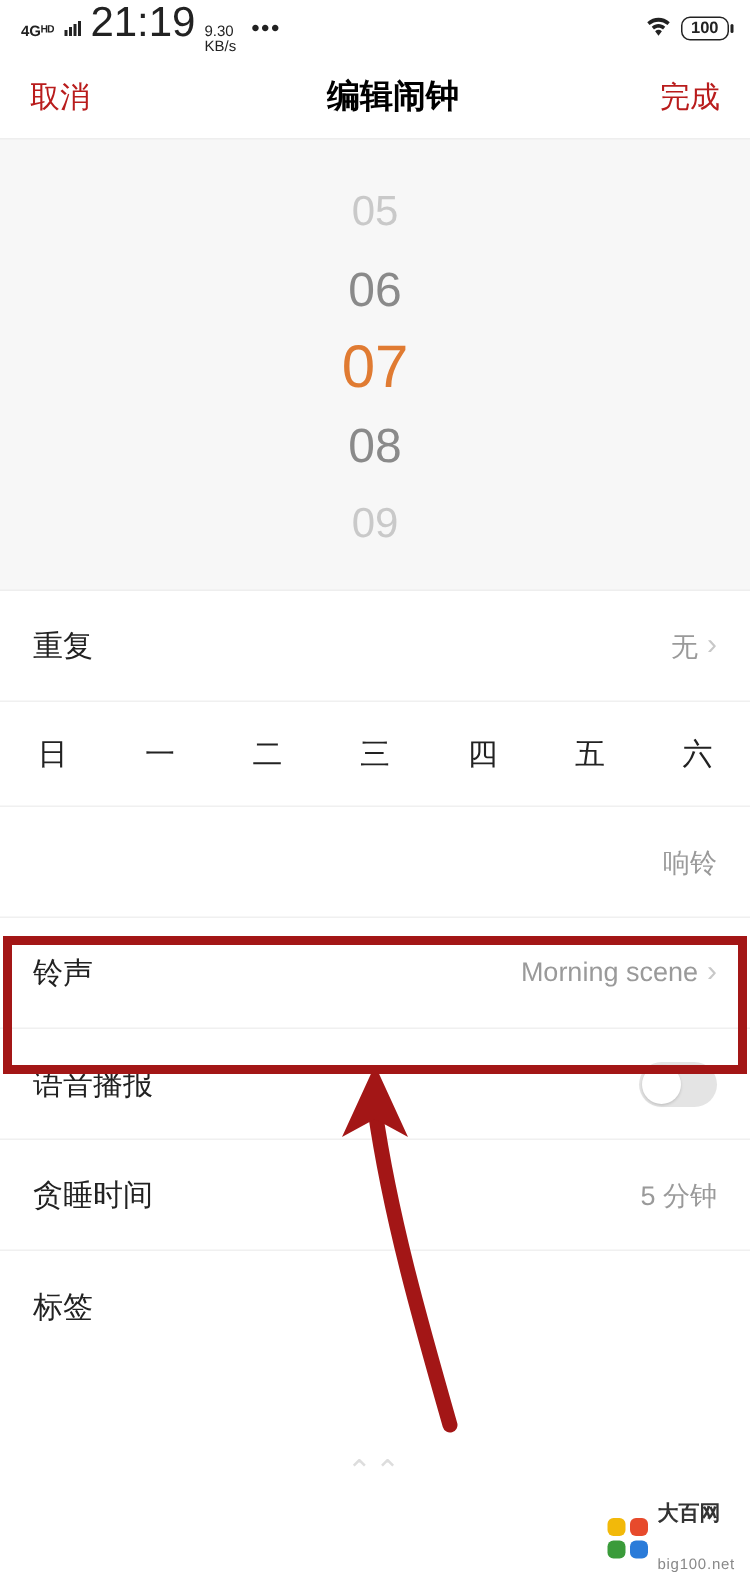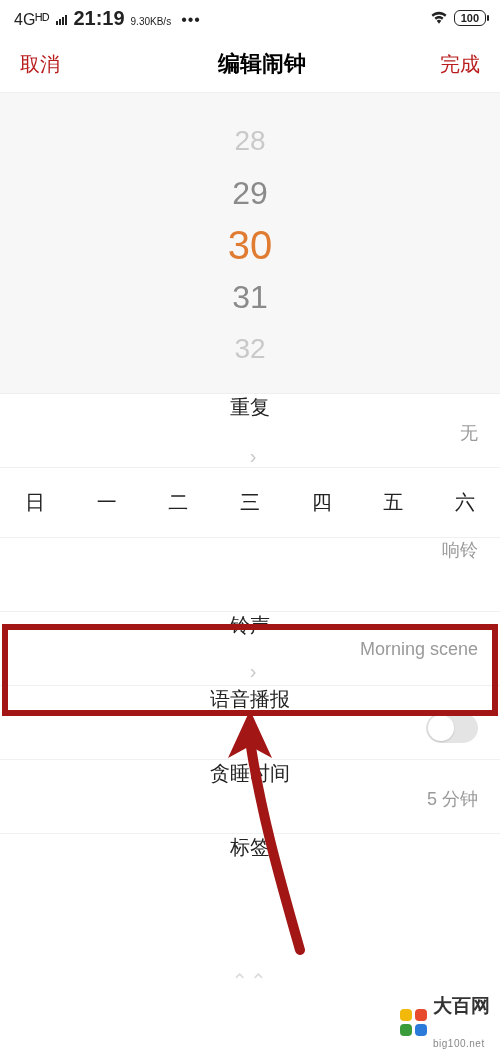--- a/index.html
+++ b/index.html
@@ -1,44 +1,44 @@
 <!DOCTYPE html>
 <html><head>
 <meta charset="utf-8">
 <style>
   * { margin: 0; padding: 0; box-sizing: border-box; }
   html, body { width: 500px; height: 1057px; font-family: -apple-system, "Helvetica Neue", Arial, sans-serif; background: #fff; position: relative; overflow: hidden; }
   .status-bar { height: 36px; display: flex; align-items: center; padding: 0 14px; font-size: 14px; color: #222; font-weight: 500; }
   .status-left { display: flex; align-items: baseline; gap: 6px; }
-  .net-badge { font-size: 16px; font-weight: 400; line-height: 10px; }
+  .net-badge { font-size: 10px; font-weight: 700; line-height: 10px; }
   .sig-bars { display: inline-flex; align-items: flex-end; gap: 1px; margin-left: 1px; }
   .sig-bars span { width: 2px; background: #222; display: inline-block; }
   .sig-bars span:nth-child(1){height:4px}.sig-bars span:nth-child(2){height:6px}
   .sig-bars span:nth-child(3){height:8px}.sig-bars span:nth-child(4){height:10px}
-  .clock { font-size: 20px; font-weight: 700; }
-  .kbs { font-size: 10px; line-height: 10px; display: inline-flex; flex-direction: row; }
+  .clock { font-size: 28px; font-weight: 400; }
+  .kbs { font-size: 10px; line-height: 10px; display: inline-flex; flex-direction: column; }
   .dots { font-size: 16px; letter-spacing: 1px; margin-left: 4px; }
-  .status-right { margin-left: auto; display: flex; align-items: center; gap: 6px; }
+  .status-right { margin-left: auto; display: flex; align-items: flex-end; gap: 6px; }
   .wifi-icon svg { width: 18px; height: 14px; }
   .batt { border: 1.5px solid #222; border-radius: 6px; padding: 1px 6px; font-size: 11px; font-weight: 600; position: relative; }
   .batt::after { content: ""; position: absolute; right: -4px; top: 4px; width: 2px; height: 6px; background: #222; border-radius: 1px; }
 
   .nav-bar { height: 56px; display: flex; align-items: center; justify-content: space-between; padding: 0 20px; }
   .nav-cancel, .nav-done { color: #b91c1c; font-size: 20px; }
   .nav-title { font-size: 22px; font-weight: 600; color: #000; margin-left: 24px; }
 
   .picker-area { background: #f7f7f7; padding: 22px 0 18px; border-top: 1px solid #eee; border-bottom: 1px solid #eee; }
   .picker-cols { display: flex; }
   .picker-col { flex: 1; display: flex; flex-direction: column; align-items: center; }
   .pick { height: 52px; line-height: 52px; font-size: 28px; color: #c9c9c9; }
   .pick.near { font-size: 32px; color: #8a8a8a; }
   .pick.sel { font-size: 40px; color: #e07b32; font-weight: 400; }
 
   .settings { }
-  .row { display: flex; align-items: center; padding: 0 22px; height: 74px; font-size: 20px; color: #222; border-bottom: 1px solid #f0f0f0; flex-direction: column; }
+  .row { display: flex; align-items: center; padding: 0 22px; height: 74px; font-size: 20px; color: #222; border-bottom: 1px solid #f0f0f0; }
   .row .val { margin-left: auto; color: #9a9a9a; font-size: 18px; }
   .row .chev { color: #c8c8c8; margin-left: 6px; font-size: 20px; }
   .days-row { display: flex; justify-content: space-between; padding: 0 22px; height: 70px; align-items: center; font-size: 20px; color: #222; border-bottom: 1px solid #f0f0f0; }
   .days-row span { width: 26px; text-align: center; }
 
   .toggle { width: 52px; height: 30px; border-radius: 15px; background: #e4e4e4; position: relative; margin-left: auto; }
   .toggle .knob { position: absolute; left: 2px; top: 2px; width: 26px; height: 26px; border-radius: 50%; background: #fff; box-shadow: 0 1px 2px rgba(0,0,0,.15); }
 
   
   .highlight-box { position: absolute; left: 2px; width: 496px; top: 624px; height: 92px; border: 6px solid #a31616; pointer-events: none; z-index: 10; }
@@ -48,21 +48,21 @@
 
   
   .watermark { position: absolute; right: 10px; bottom: 8px; display: flex; align-items: center; gap: 6px; z-index: 20; }
   .wm-logo { display: grid; grid-template-columns: 12px 12px; grid-template-rows: 12px 12px; gap: 3px; }
   .wm-logo span { border-radius: 4px; }
   .wm-logo span:nth-child(1){background:#f2b90a}
   .wm-logo span:nth-child(2){background:#e74a2c}
   .wm-logo span:nth-child(3){background:#3a9b3a}
   .wm-logo span:nth-child(4){background:#2a7bd9}
   .wm-text { display: flex; flex-direction: column; line-height: 1; }
-  .wm-main { font-size: 19px; font-weight: 700; color: #333; }
+  .wm-main { font-size: 14px; font-weight: 700; color: #333; }
   .wm-sub { font-size: 10px; color: #888; letter-spacing: .5px; margin-top: 24px; }
 
   
   .home-ind { position: absolute; left: 50%; transform: translateX(-50%); bottom: 64px; color: #ddd; font-size: 20px; letter-spacing: 2px; }
 </style>
 </head>
 <body>
 
 <div class="status-bar">
   <div class="status-left">
@@ -92,25 +92,25 @@
 
 <div class="nav-bar">
   <span class="nav-cancel">取消</span>
   <span class="nav-title">编辑闹钟</span>
   <span class="nav-done">完成</span>
 </div>
 
 <div class="picker-area">
   <div class="picker-cols">
     <div class="picker-col">
-      <div class="pick">28</div>
-      <div class="pick near">29</div>
-      <div class="pick sel">30</div>
-      <div class="pick near">31</div>
-      <div class="pick">32</div>
+      <div class="pick">05</div>
+      <div class="pick near">06</div>
+      <div class="pick sel">07</div>
+      <div class="pick near">08</div>
+      <div class="pick">09</div>
     </div>
   </div>
 </div>
 
 <div class="settings">
 
   <div class="row">
     <span>重复</span>
     <span class="val">无</span>
     <span class="chev">›</span>

